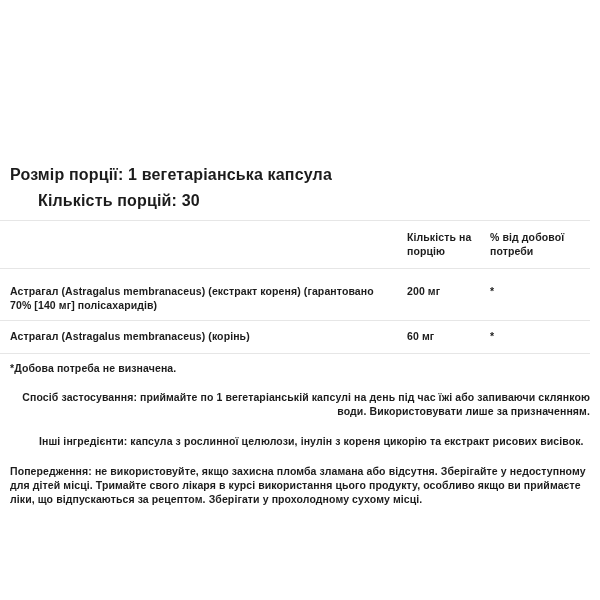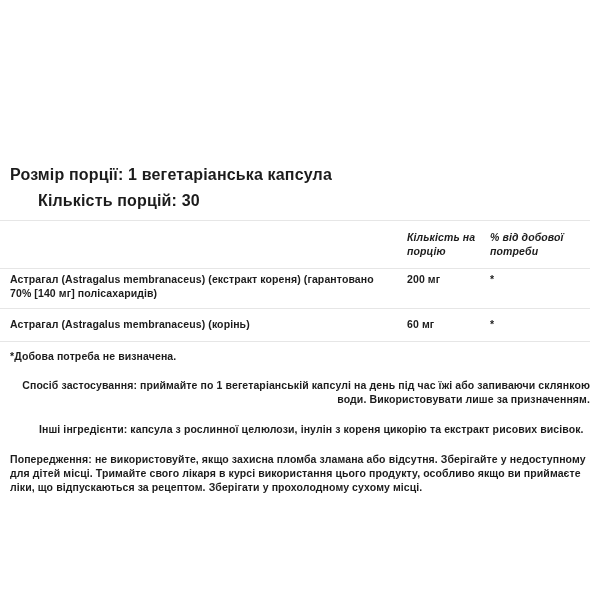--- a/index.html
+++ b/index.html
@@ -73,37 +73,36 @@
     color: #1c1c1c;
     padding: 0;
   }
 
   .facts-table thead th {
     border-top: 1px solid #e6e6e6;
     border-bottom: 1px solid #e6e6e6;
     padding: 10px 12px 10px 0;
     height: 40px;
     box-sizing: border-box;
-    font-style: italic;
   }
   .facts-table thead th.h-name {
     padding-left: 10px;
   }
 
   .facts-table tbody td {
     border-bottom: 1px solid #e6e6e6;
     padding: 9px 12px 9px 0;
   }
   .facts-table tbody td.t-name {
     padding-left: 10px;
     padding-right: 10px;
   }
 
   .facts-table tbody tr.row-tall td {
-    padding-top: 4px;
+    padding-top: 16px;
     padding-bottom: 8px;
   }
 
   .dv-star {
     font-size: 10.5px;
     line-height: 13.5px;
   }
 
   
   .notes {

